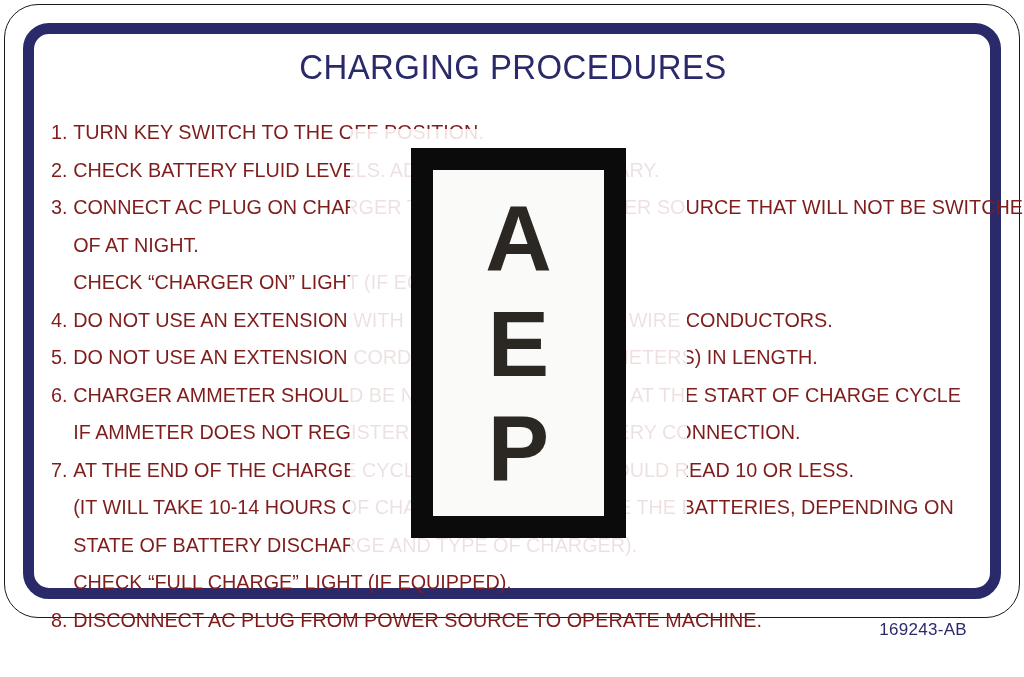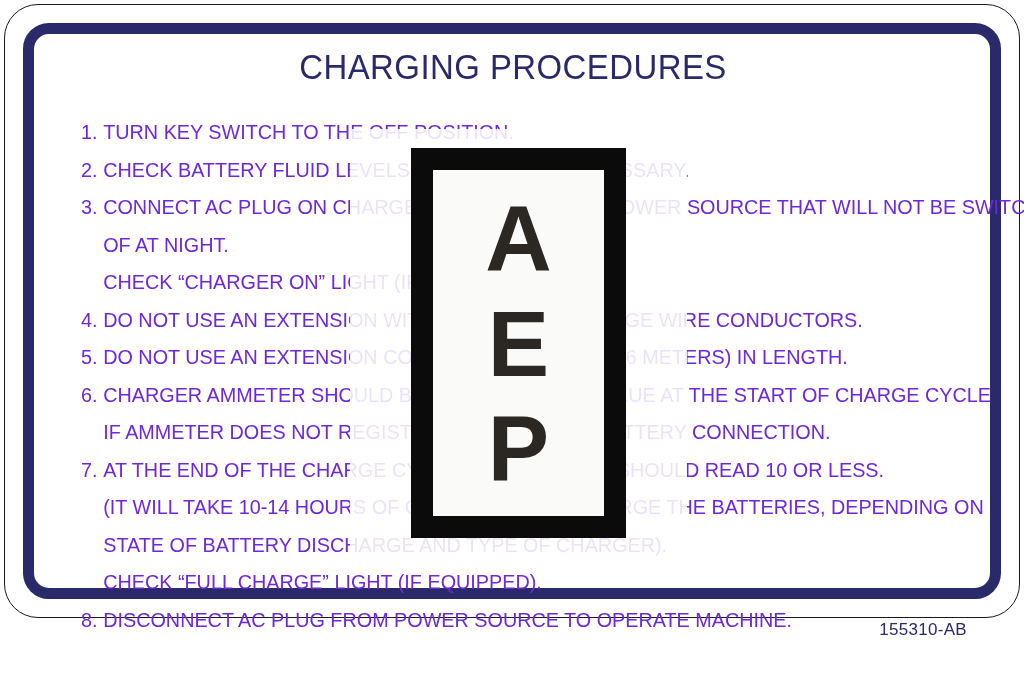--- a/index.html
+++ b/index.html
@@ -63,25 +63,24 @@
     transform: scaleX(0.94);
     transform-origin: center top;
     white-space: nowrap;
   }
 
   #procedure-list {
     position: absolute;
     left: 46px;
     top: 108px;
     width: 930px;
-    color: #6d28d9;
+    color: #7f1d1d;
     font-size: 20.5px;
     line-height: 37.5px;
     white-space: nowrap;
-    margin-left: 30px;
   }
 
   .proc-line {
     position: relative;
     height: 37.5px;
     transform: scaleX(0.965);
     transform-origin: left center;
   }
   .proc-line .num {
     display: inline-block;
@@ -162,21 +161,21 @@
         <div class="proc-line"><span class="num">5.</span><span>DO NOT USE AN EXTENSION CORD OVER 50 FEET (15.6 METERS) IN LENGTH.</span></div>
         <div class="proc-line"><span class="num">6.</span><span>CHARGER AMMETER SHOULD BE NEAR MAXIMUM VALUE AT THE START OF CHARGE CYCLE</span></div>
         <div class="proc-line cont"><span>IF AMMETER DOES NOT REGISTER CHECK AC AND BATTERY CONNECTION.</span></div>
         <div class="proc-line"><span class="num">7.</span><span>AT THE END OF THE CHARGE CYCLE, THE AMMETER SHOULD READ 10 OR LESS.</span></div>
         <div class="proc-line cont"><span>(IT WILL TAKE 10-14 HOURS OF CHARGING TO RECHARGE THE BATTERIES, DEPENDING ON</span></div>
         <div class="proc-line cont"><span>STATE OF BATTERY DISCHARGE AND TYPE OF CHARGER).</span></div>
         <div class="proc-line cont"><span>CHECK “FULL CHARGE” LIGHT (IF EQUIPPED).</span></div>
         <div class="proc-line"><span class="num">8.</span><span>DISCONNECT AC PLUG FROM POWER SOURCE TO OPERATE MACHINE.</span></div>
       </div>
 
-    <div id="part-number">155310-AB</div>
+    <div id="part-number">169243-AB</div>
 
     <div id="aep-watermark">
       <div id="aep-logo">
         <div id="aep-logo-field">
             <div class="aep-letter">A</div>
             <div class="aep-letter">E</div>
             <div class="aep-letter">P</div>
           </div>
       </div>
     </div>

